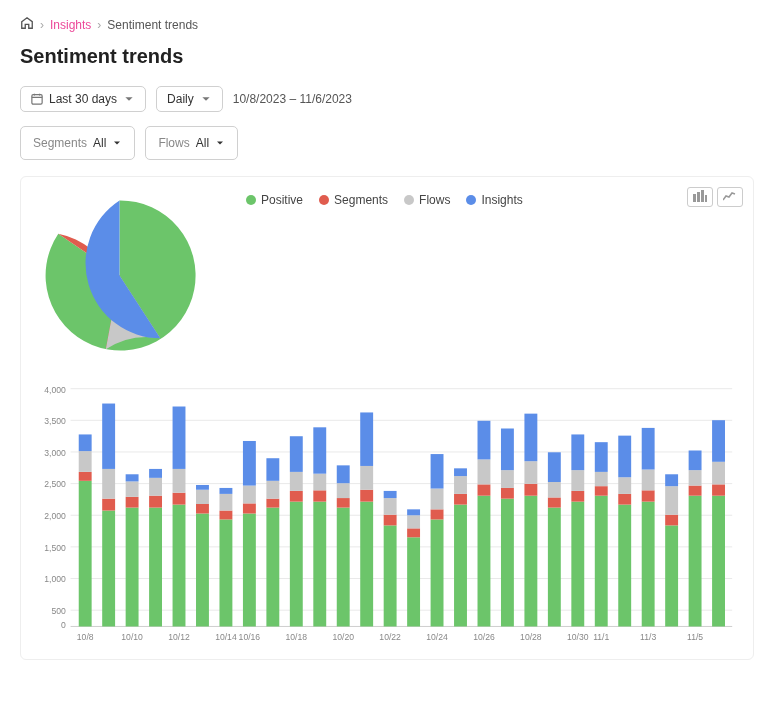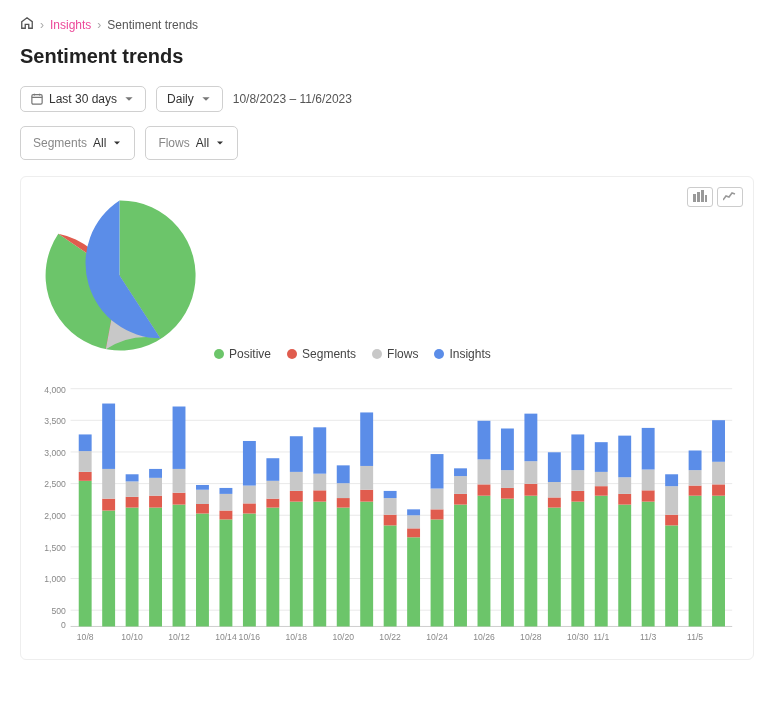--- a/index.html
+++ b/index.html
@@ -14,21 +14,21 @@
     .dropdown-btn { display: flex; align-items: center; gap: 6px; border: 1px solid #d0d0d0; border-radius: 5px; padding: 5px 10px; background: #fff; cursor: pointer; font-size: 12px; color: #333; }
     .dropdown-btn svg { width: 12px; height: 12px; color: #777; }
     .date-range { font-size: 12px; color: #555; }
     .filters { display: flex; gap: 10px; margin-bottom: 16px; }
     .filter-btn { display: flex; align-items: center; gap: 6px; border: 1px solid #d0d0d0; border-radius: 5px; padding: 9px 12px; background: #fff; cursor: pointer; font-size: 12px; color: #333; }
     .filter-label { color: #888; }
     .filter-value { font-weight: 500; text-align: center; }
     .chart-area { position: relative; border: 1px solid #eee; border-radius: 6px; padding: 16px; }
     .chart-controls { position: absolute; top: 10px; right: 10px; display: flex; gap: 4px; }
     .chart-ctrl-btn { border: 1px solid #ccc; border-radius: 3px; background: #fff; padding: 2px 5px; cursor: pointer; font-size: 10px; color: #555; }
-    .pie-and-legend { display: flex; align-items: flex-end; gap: 12px; margin-bottom: 20px; }
+    .pie-and-legend { display: flex; align-items: flex-start; gap: 44px; margin-bottom: 20px; }
     .legend { display: flex; gap: 16px; align-items: center; flex-wrap: wrap; }
     .legend-item { display: flex; align-items: center; gap: 5px; font-size: 12px; color: #444; }
     .legend-dot { width: 10px; height: 10px; border-radius: 50%; flex-shrink: 0; }
     .bar-chart-wrapper { position: relative; }
   </style>
 </head>
 <body>
 
 <div class="page">
 

